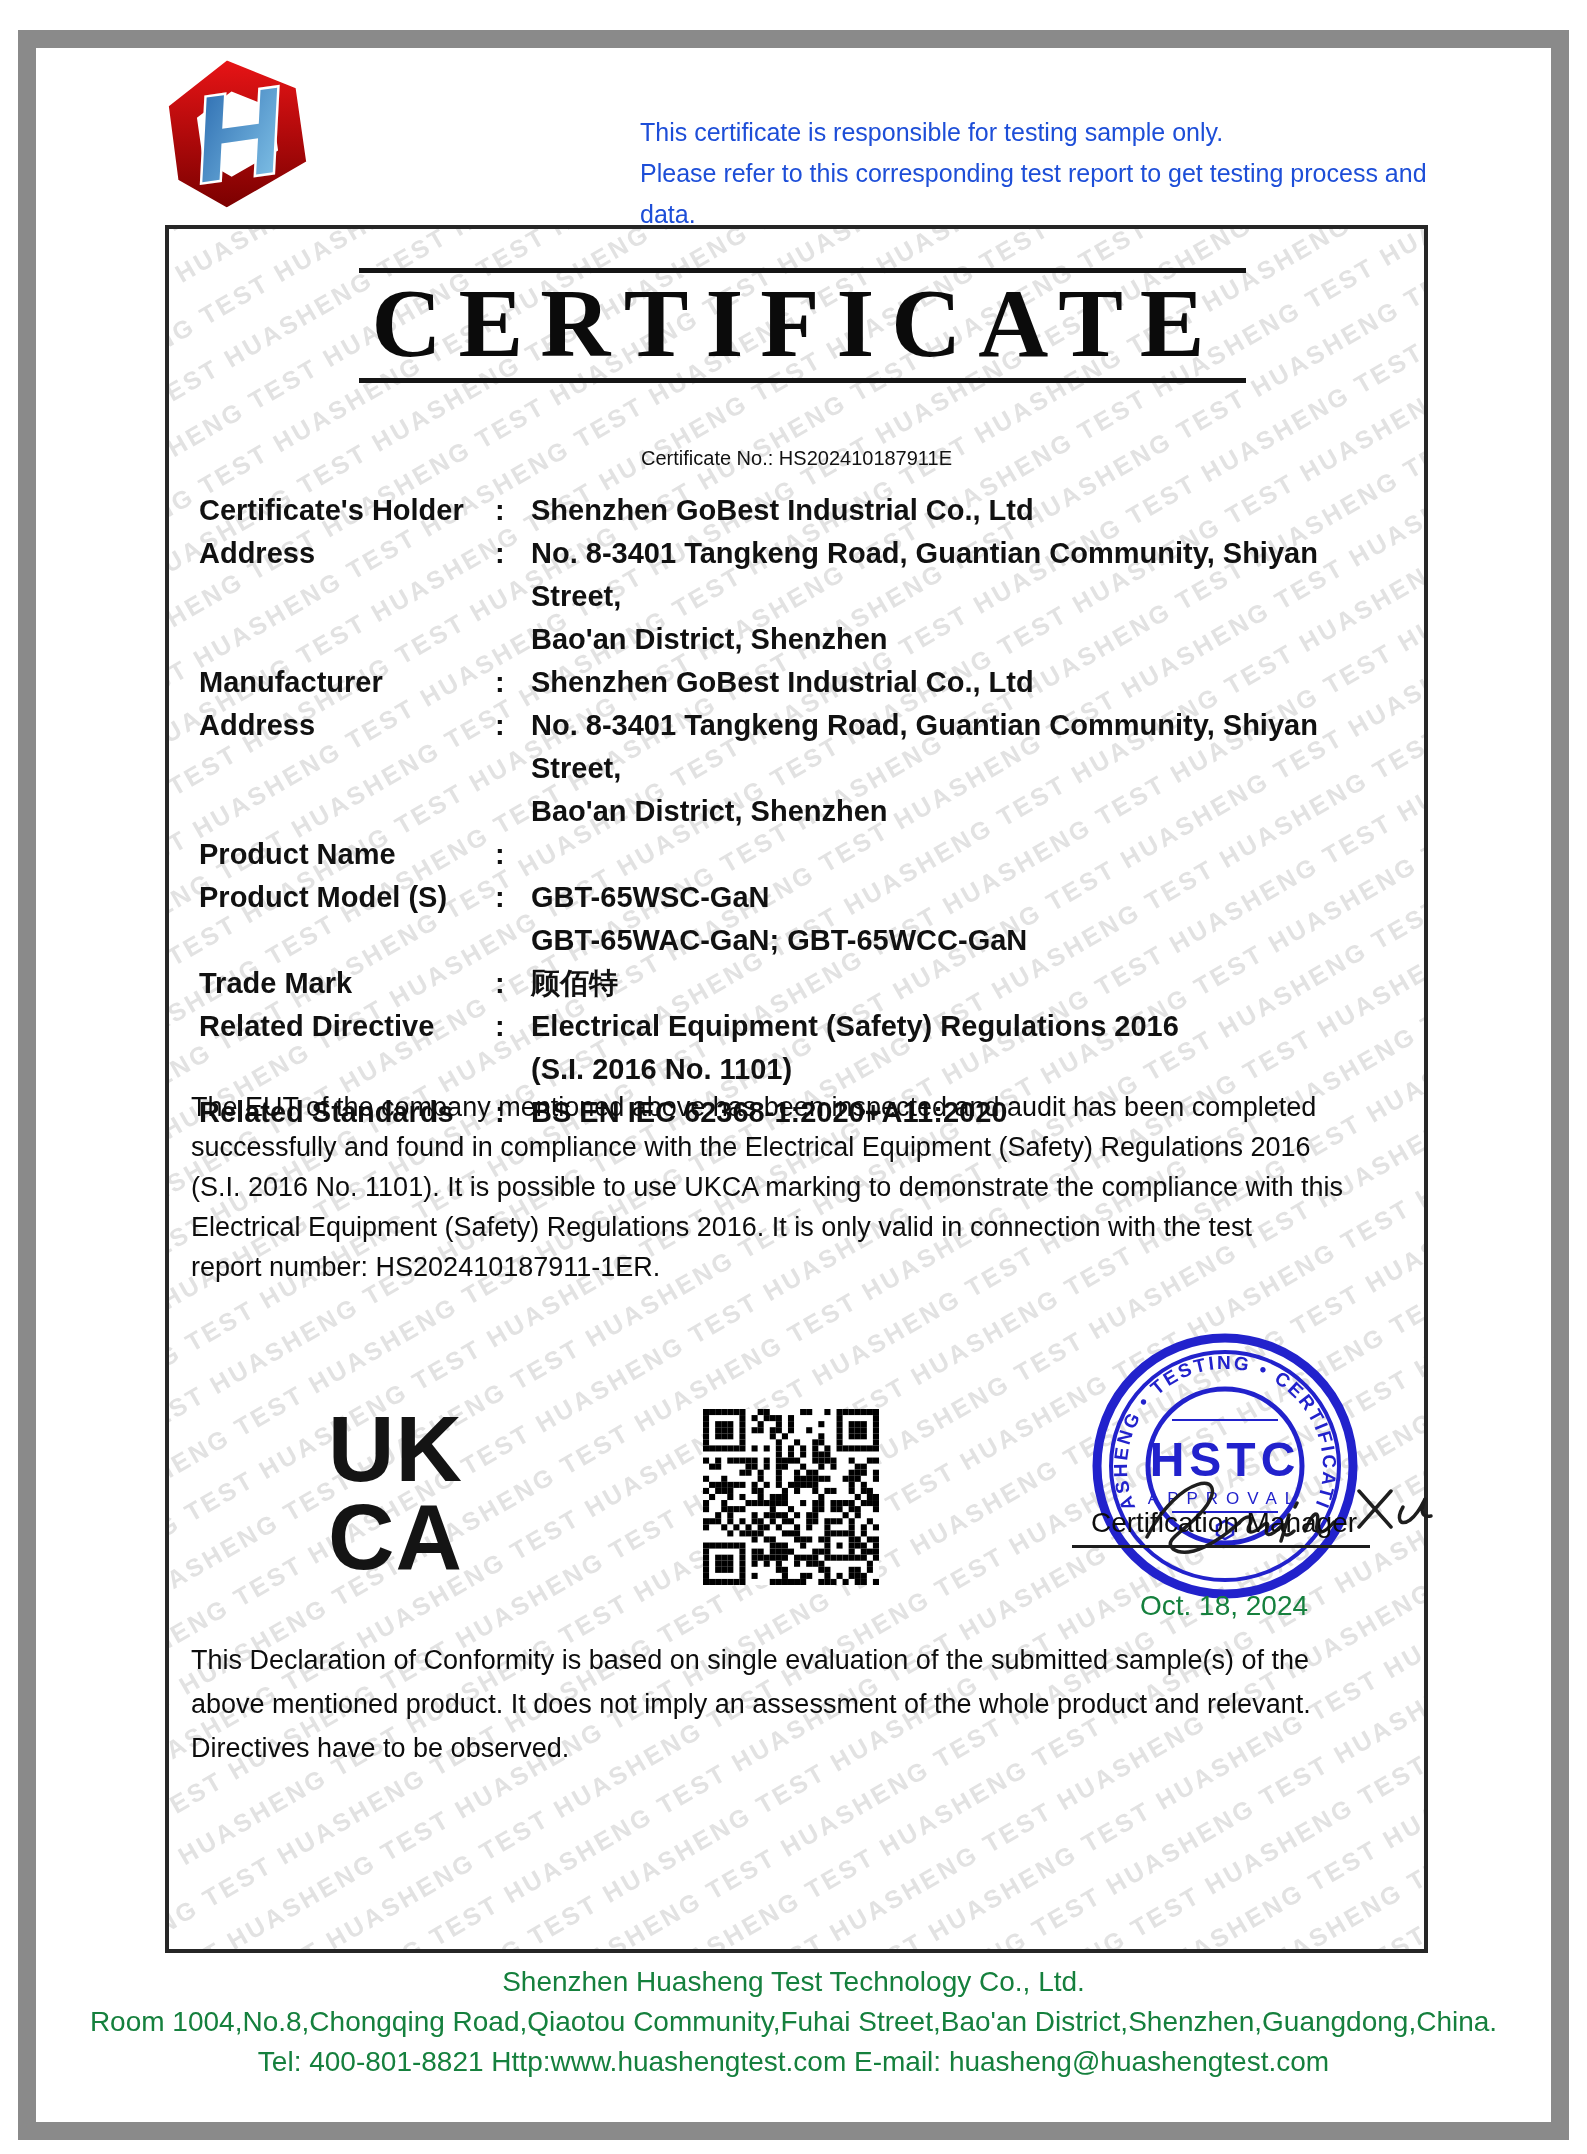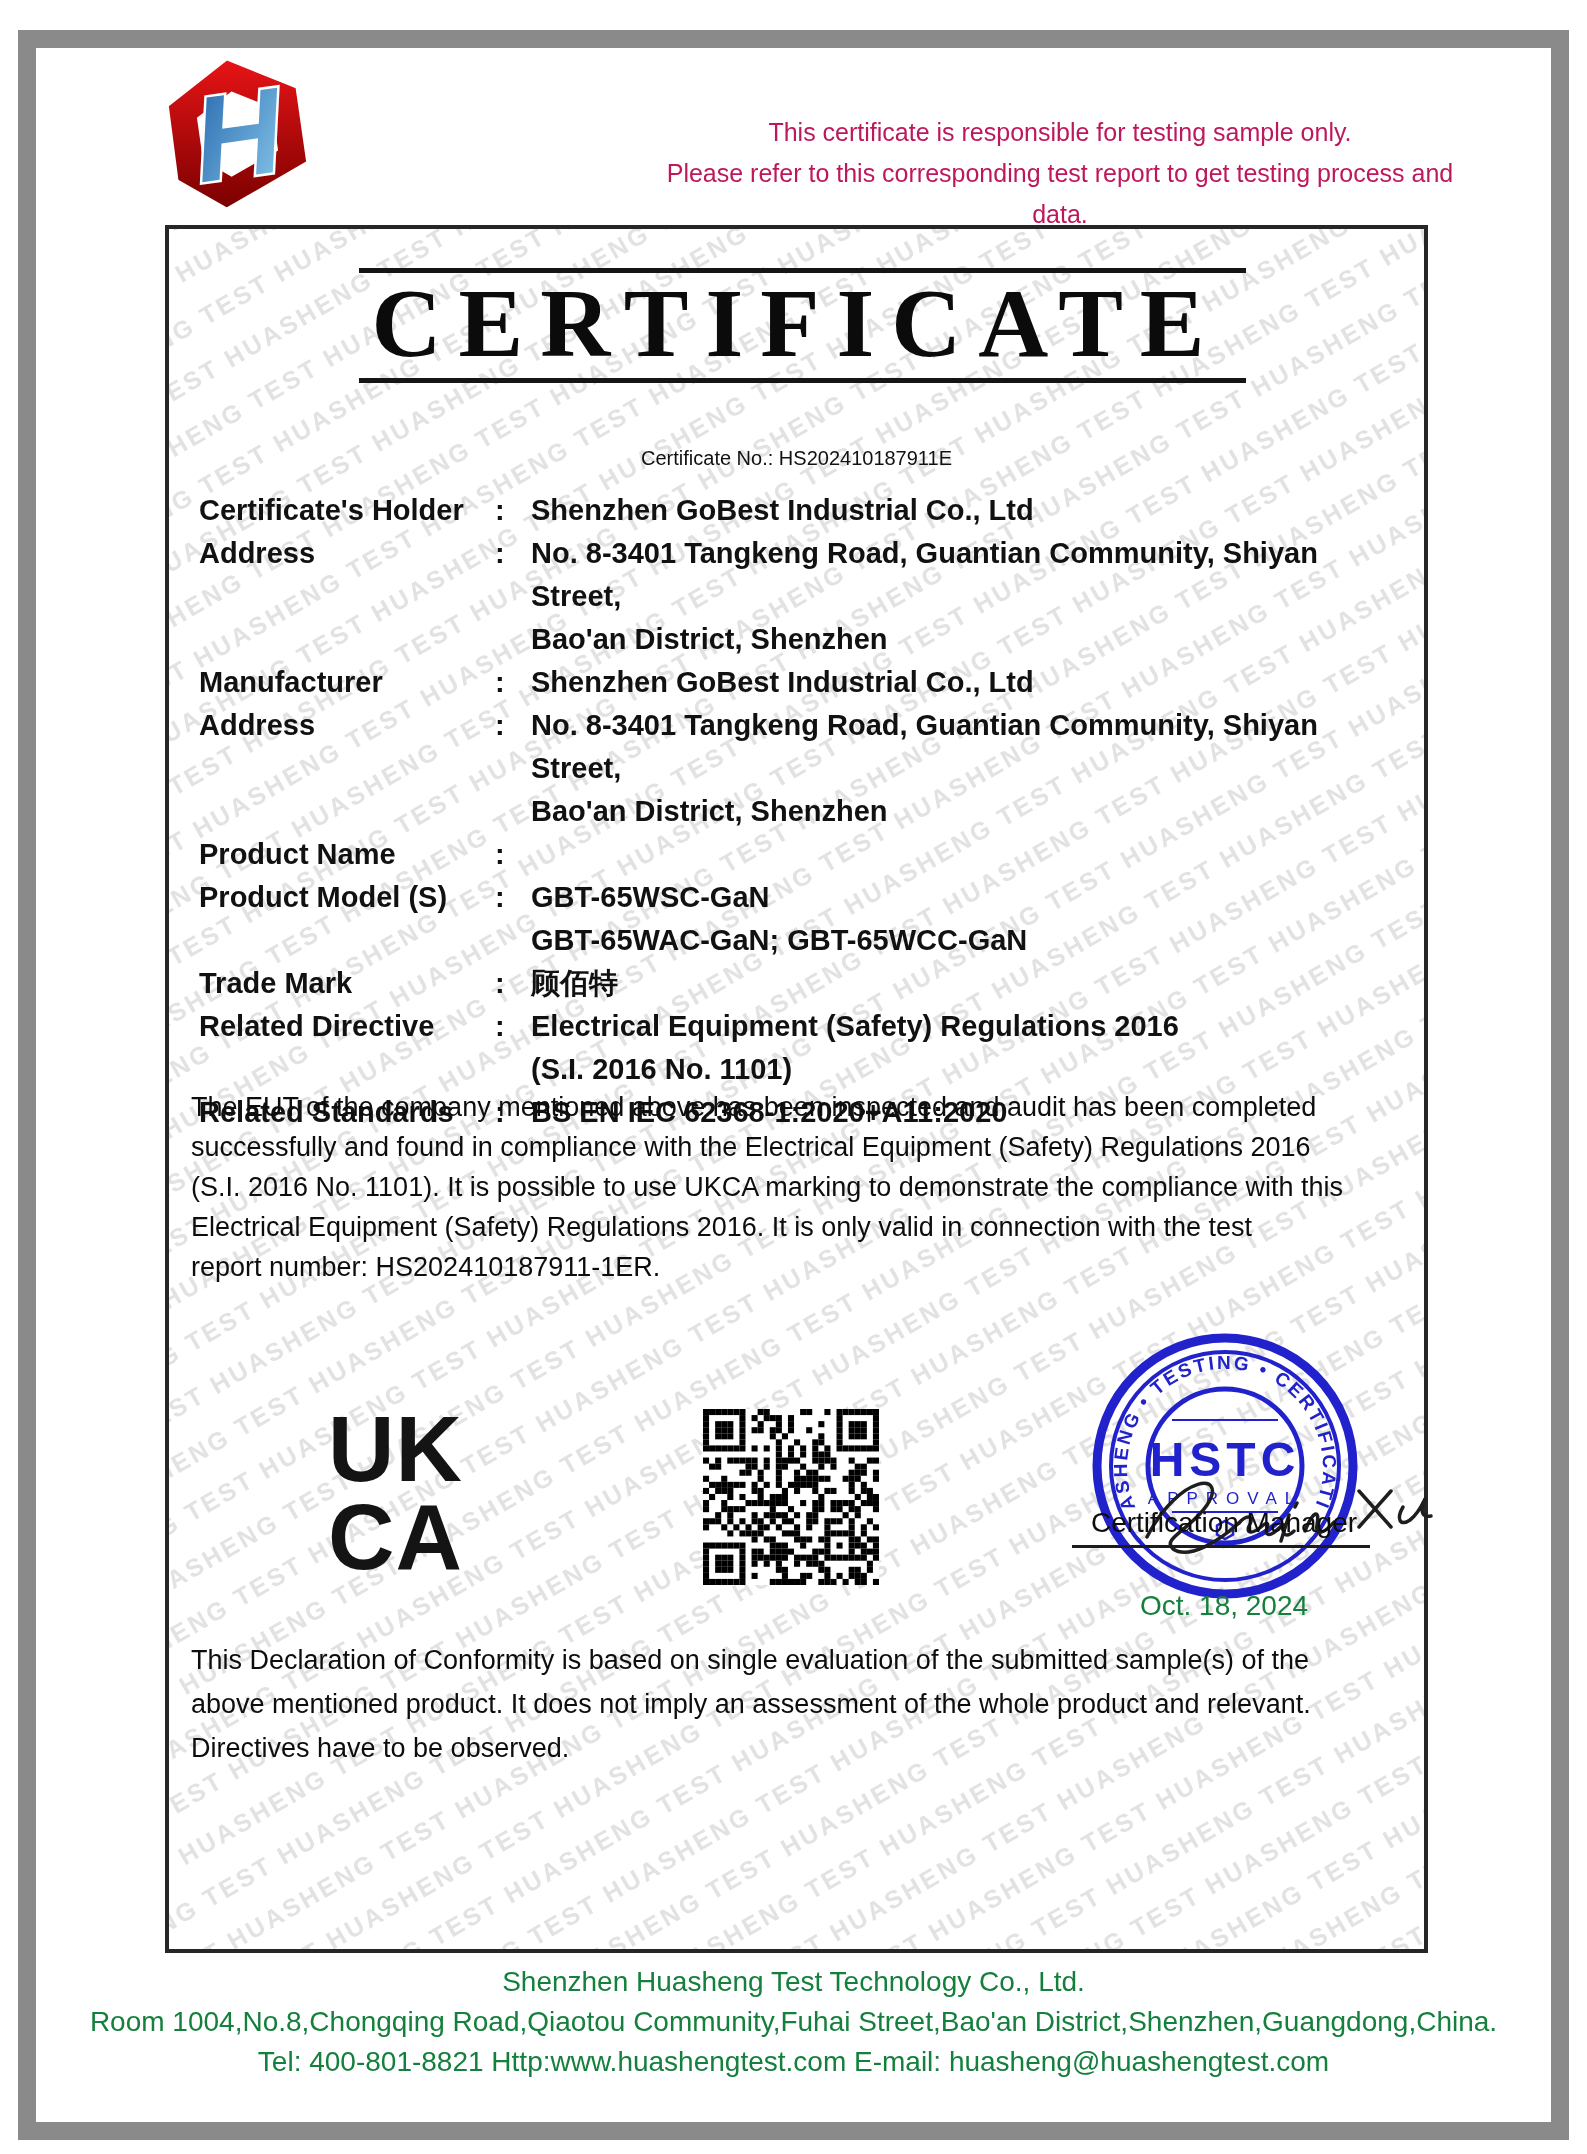--- a/index.html
+++ b/index.html
@@ -5,22 +5,22 @@
   html,body{margin:0;padding:0;background:#ffffff;}
   #stage{position:relative;width:1587px;height:2154px;background:#ffffff;overflow:hidden;
          font-family:"Liberation Sans",sans-serif;color:#111;}
   .abs{position:absolute;}
 
   
   .paper-frame{left:18px;top:30px;width:1551px;height:2110px;border:18px solid #8a8a8a;
                box-sizing:border-box;background:#ffffff;}
 
   
-  .disclaimer{left:640px;top:112px;width:840px;text-align:center;
-              font-size:25px;line-height:41px;color:#be185d;}
+  .disclaimer{left:640px;top:112px;width:840px;
+              font-size:25px;line-height:41px;color:#1d4ed8;}
 
   
   .cert-box{left:165px;top:225px;width:1263px;height:1728px;border:4px solid #262626;
             box-sizing:border-box;background:transparent;}
   .wm-clip{position:absolute;inset:0;overflow:hidden;}
   .wm-inner{position:absolute;left:-40%;top:-40%;width:190%;height:190%;
             transform:rotate(-30deg);font-weight:bold;font-size:25px;letter-spacing:3px;
             line-height:49px;color:#e2e2e2;white-space:nowrap;user-select:none;}
   .box-content{position:absolute;inset:0;z-index:2;}
 

